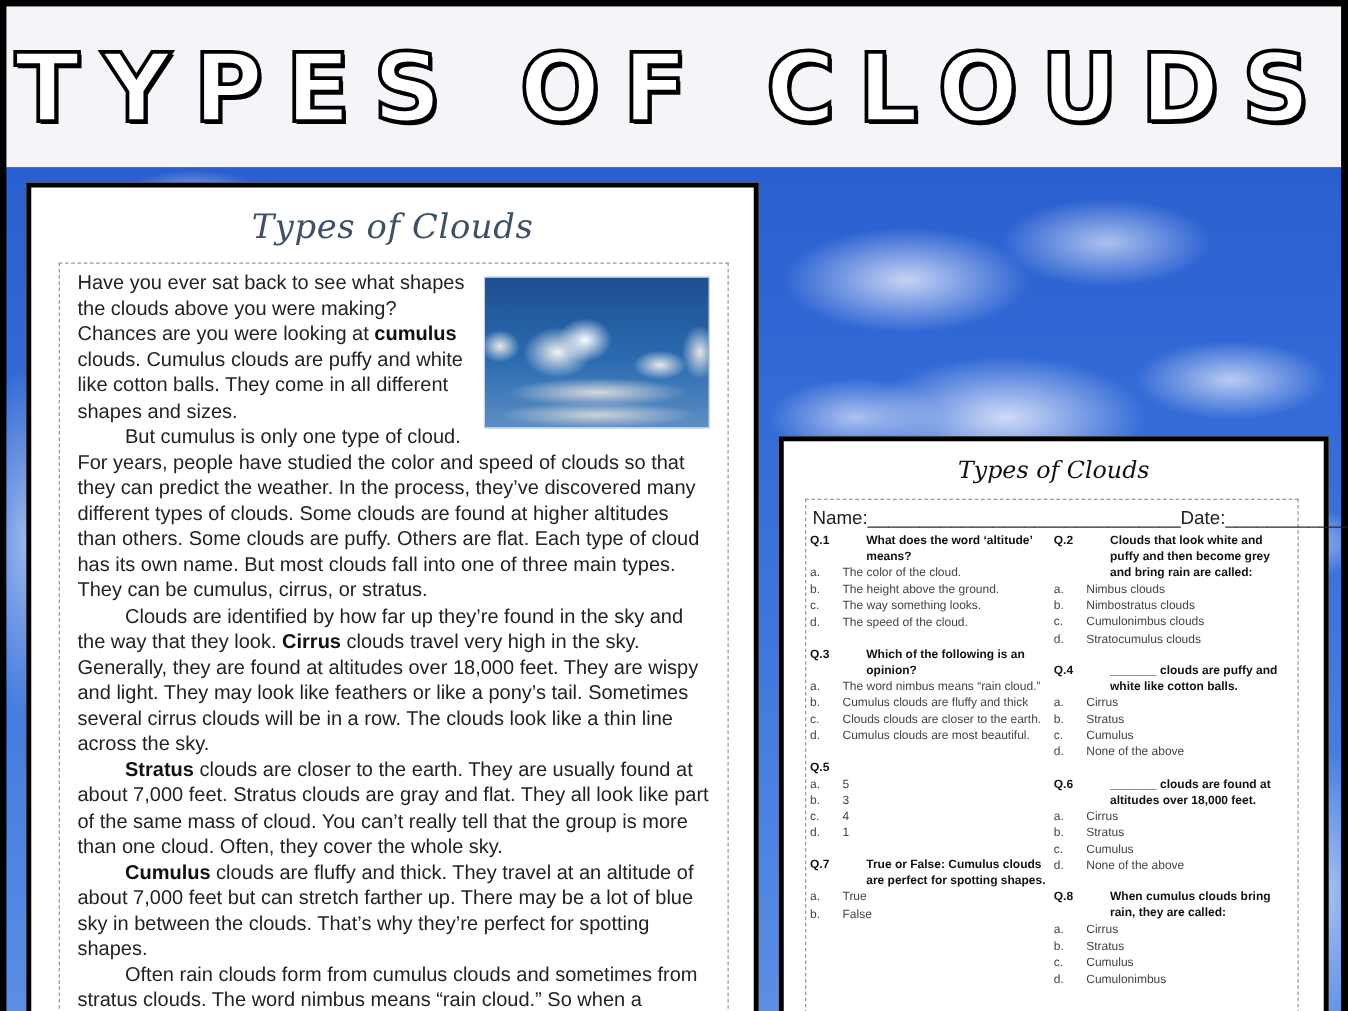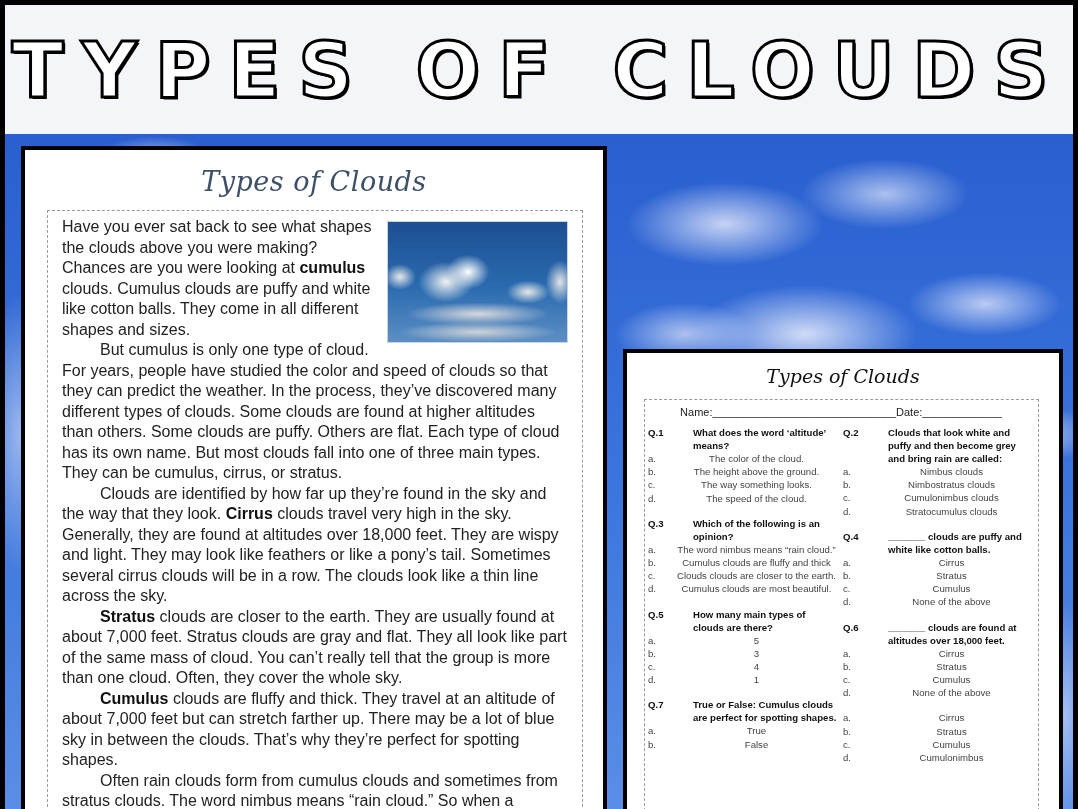--- a/index.html
+++ b/index.html
@@ -71,30 +71,30 @@
       radial-gradient(ellipse 20px 30px at 172px 60px, #e4e4e6, transparent 72%),
       radial-gradient(ellipse 100px 16px at 90px 92px, #d8d8dc, transparent 72%),
       radial-gradient(ellipse 110px 14px at 90px 110px, #cfd2d8, transparent 72%),
       linear-gradient(180deg, #1d4f91 0%, #2a6bb0 55%, #5d8fc4 100%);
     border:1px solid #c8d4e4;
   }
   .quiz {
     position:absolute; left:0; top:0; width:393px;
     font-family:"Liberation Sans", sans-serif; font-size:9.6px; color:#333;
   }
-  .name-row { display:flex; justify-content:center; padding:6px 6px 0 5px; font-size:11px; color:#222; height:20px; }
+  .name-row { display:flex; justify-content:space-between; padding:6px 6px 0 5px; font-size:15px; color:#222; height:20px; }
   .cols { display:flex; padding:0 0 0 3px; }
   .col { width:198px; }
   .q { margin-bottom:12px; }
   .q-head { display:flex; font-weight:bold; color:#111; line-height:13px;gap:19px; }
   .q-num { width:26px; flex:none; }
   .q-text { flex:1; padding-right:6px; }
   .opt { display:flex; line-height:13.2px; color:#444; }
   .opt-l { width:26px; flex:none; }
-  .opt-t { flex:1; padding-right:4px;text-align:center; }
+  .opt-t { flex:1; padding-right:4px; }
 </style>
 </head>
 <body>
 
 <div class="frame">
   <div class="banner">
     <div class="banner-title">TYPES OF CLOUDS</div>
   </div>
   <div class="sky"></div>
 </div>
@@ -164,21 +164,20 @@
                 <span class="opt-t">Clouds clouds are closer to the earth.</span>
               </div>
               <div class="opt">
                 <span class="opt-l">d.</span>
                 <span class="opt-t">Cumulus clouds are most beautiful.</span>
               </div>
             </div>
             <div class="q">
               <div class="q-head">
                 <span class="q-num">Q.5</span>
-                <span class="q-text">How many main types of clouds are there?</span>
               </div>
               <div class="opt">
                 <span class="opt-l">a.</span>
                 <span class="opt-t">5</span>
               </div>
               <div class="opt">
                 <span class="opt-l">b.</span>
                 <span class="opt-t">3</span>
               </div>
               <div class="opt">
@@ -266,20 +265,24 @@
               <div class="opt">
                 <span class="opt-l">c.</span>
                 <span class="opt-t">Cumulus</span>
               </div>
               <div class="opt">
                 <span class="opt-l">d.</span>
                 <span class="opt-t">None of the above</span>
               </div>
             </div>
             <div class="q">
+              <div class="q-head">
+                <span class="q-num">Q.8</span>
+                <span class="q-text">When cumulus clouds bring rain, they are called:</span>
+              </div>
               <div class="opt">
                 <span class="opt-l">a.</span>
                 <span class="opt-t">Cirrus</span>
               </div>
               <div class="opt">
                 <span class="opt-l">b.</span>
                 <span class="opt-t">Stratus</span>
               </div>
               <div class="opt">
                 <span class="opt-l">c.</span>

